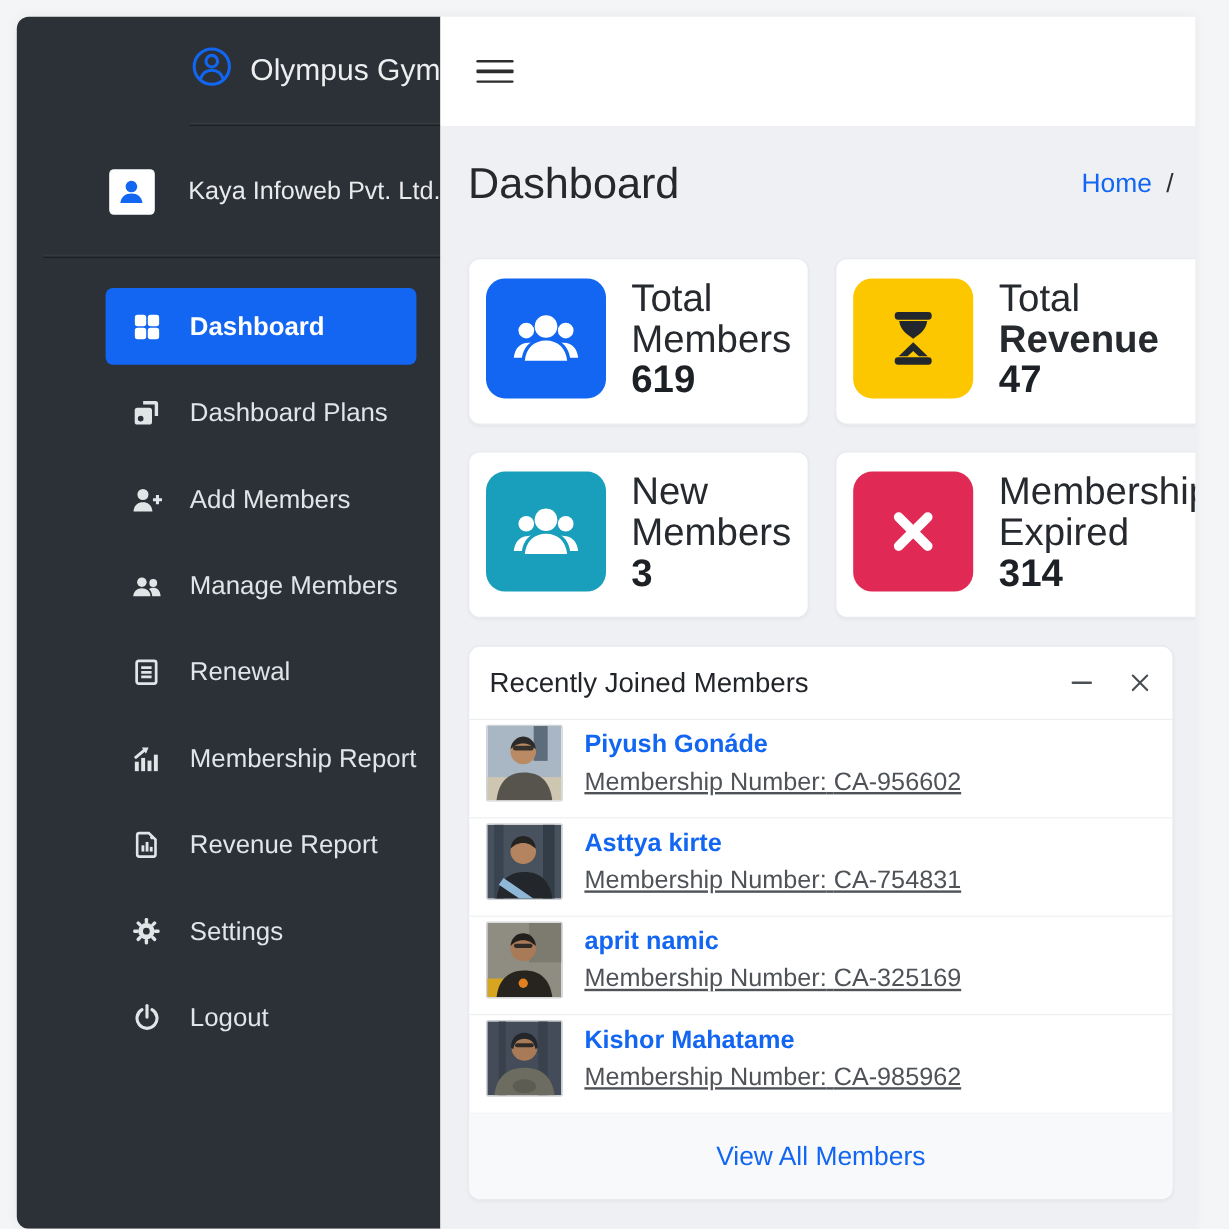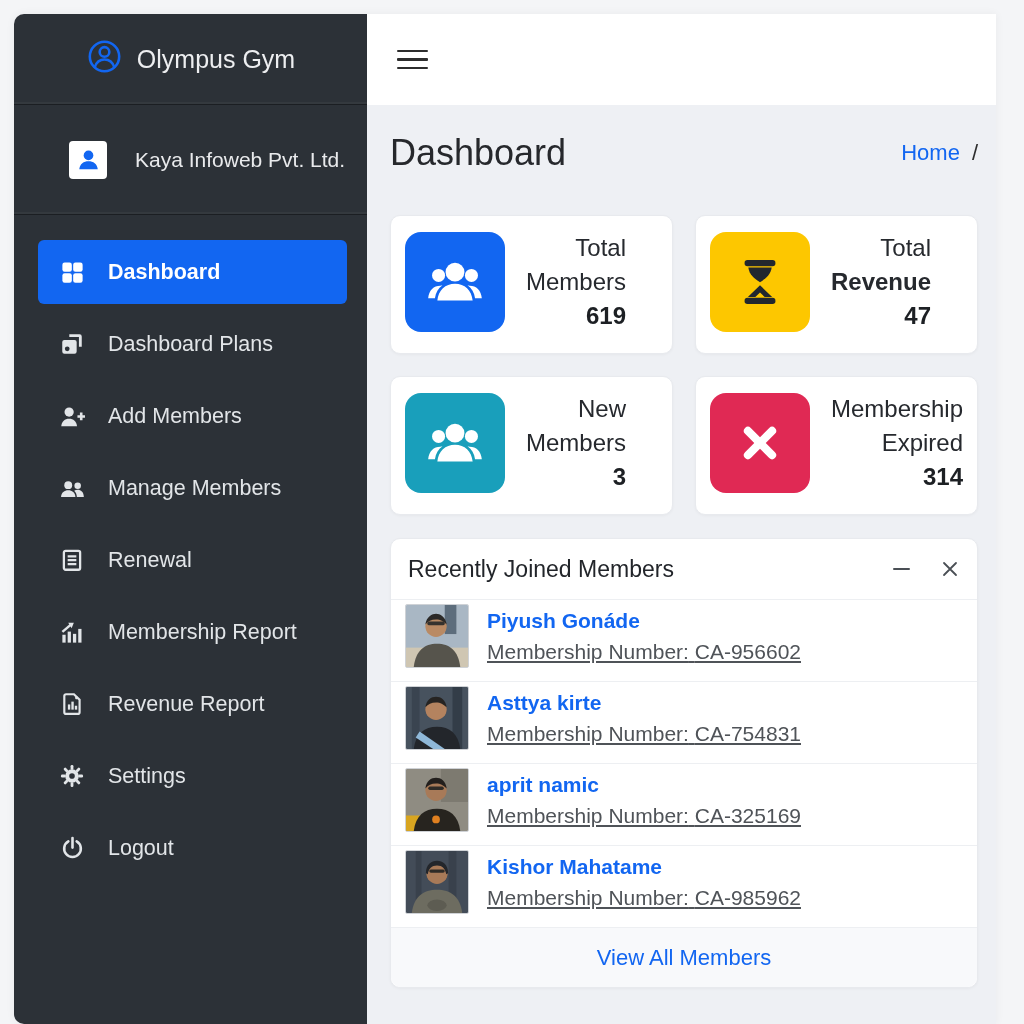--- a/index.html
+++ b/index.html
@@ -4,21 +4,21 @@
 <style>
   * { margin:0; padding:0; box-sizing:border-box; }
   html,body { width:1024px; height:1024px; overflow:hidden; }
   body { background:#f4f5f7; font-family:"Liberation Sans","DejaVu Sans",sans-serif; position:relative; }
 
   .app { position:absolute; left:14px; top:14px; width:982px; height:1010px;
          display:flex; border-radius:10px 0 0 10px; box-shadow:0 0 10px rgba(0,0,0,.05); }
 
   
   .sidebar { width:353px; flex:none; background:#2c3137; border-radius:10px 0 0 10px;
-             color:#e8eaec; display:flex; flex-direction:column; }
+             color:#e8eaec; display:flex; flex-direction:column;align-items:flex-end; }
   .brand { height:91px; flex:none; display:flex; align-items:center; justify-content:center;
            gap:14px; font-size:25px; color:#edeef0;
            border-bottom:1px solid rgba(0,0,0,.38); box-shadow:inset 0 -2px 0 rgba(255,255,255,.04); }
   .userline { height:110px; flex:none; display:flex; align-items:center; padding-left:55px; gap:28px;
               font-size:21px; color:#e9eaec;
               border-bottom:1px solid rgba(0,0,0,.38); box-shadow:inset 0 -2px 0 rgba(255,255,255,.04); }
   .avatar { width:38px; height:38px; background:#fff; border-radius:4px; flex:none;
             display:flex; align-items:center; justify-content:center; }
   .menu { padding:25px 20px 0 24px; }
   .menu-item { height:64px; margin-bottom:8px; display:flex; align-items:center; gap:22px;
@@ -43,40 +43,40 @@
 
   .stats { display:grid; grid-template-columns:1fr 1fr; gap:22px; }
   .stat-card { background:#fff; border:1px solid #e8eaee; border-radius:10px; height:139px;
                box-shadow:0 1px 3px rgba(0,0,0,.04); padding:13px 14px; display:flex; gap:21px; }
   .stat-icon { width:100px; height:100px; border-radius:16px; flex:none;
                display:flex; align-items:center; justify-content:center; margin-top:3px; }
   .stat-icon.c-blue { background:#1266f1; }
   .stat-icon.c-yellow { background:#fdc700; }
   .stat-icon.c-teal { background:#199fbb; }
   .stat-icon.c-pink { background:#e02954; }
-  .stat-text { font-size:24px; line-height:34px; color:#26292e; padding-top:2px;text-align:right; }
+  .stat-text { font-size:32px; line-height:34px; color:#26292e; padding-top:2px; }
   .stat-text .value { font-weight:bold; color:#1d2024; }
   .stat-text .bold { font-weight:bold; }
 
   .panel { background:#fff; border:1px solid #e8eaee; border-radius:10px; margin-top:23px;
            box-shadow:0 1px 3px rgba(0,0,0,.04); }
   .panel-header { height:60px; display:flex; align-items:center; padding:0 17px; }
   .panel-title { font-size:23px; color:#22252a; flex:1; }
   .panel-controls { display:flex; align-items:center; gap:30px; }
   .min-bar { width:17px; height:2.4px; background:#4a4f55; border-radius:1px; cursor:pointer; }
   .close-x { cursor:pointer; display:flex; }
 
   .member-row { display:flex; align-items:center; gap:18px; padding:4px 26px 13px 14px;
                 border-top:1px solid #edeff2; }
   .member-photo { width:64px; height:64px; flex:none; border:1px solid #cfd2d6; border-radius:2px; overflow:hidden; }
   .member-photo svg { display:block; }
   .member-name { font-size:21px; font-weight:bold; color:#1266f1; cursor:pointer; }
   .member-num { font-size:21px; color:#4f5358; margin-top:7px;text-decoration:underline; }
 
-  .panel-footer { border-top:1px solid #edeff2; background:#f8f9fb; height:60px;
+  .panel-footer { border-top:1px solid #edeff2; background:#f8f9fb; height:72px;
                   display:flex; align-items:center; justify-content:center;
                   font-size:22px; color:#1266f1; cursor:pointer; border-radius:0 0 10px 10px; }
 </style>
 </head>
 <body>
 
 <div class="app">
 
   <div class="sidebar">
 

